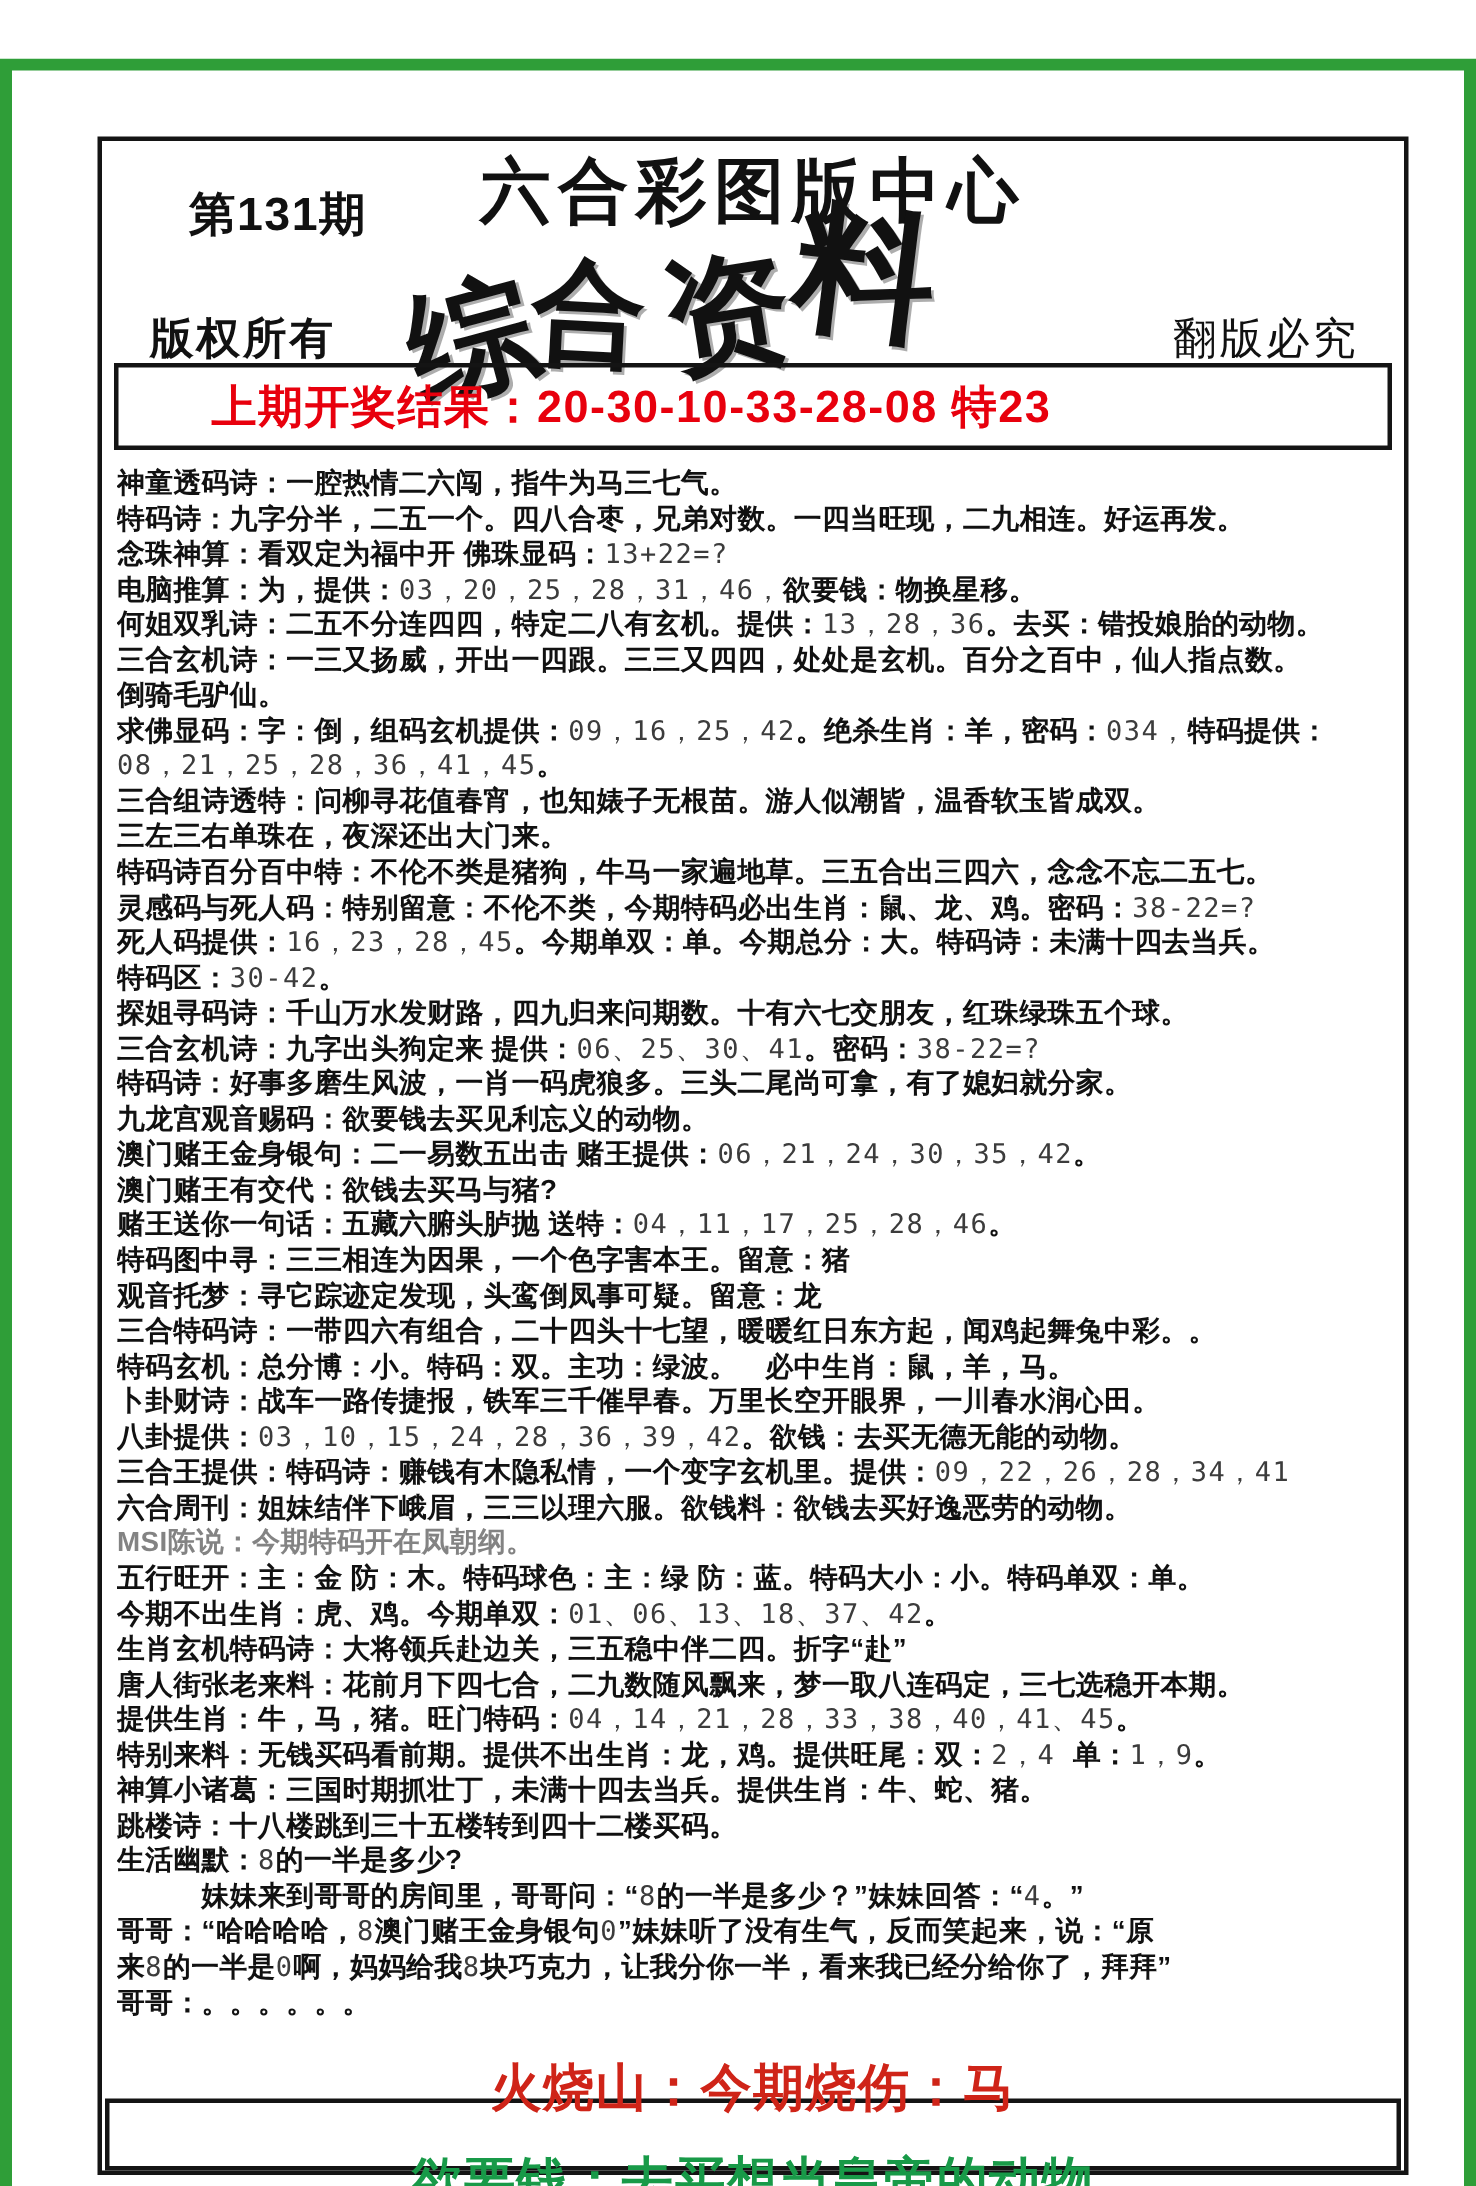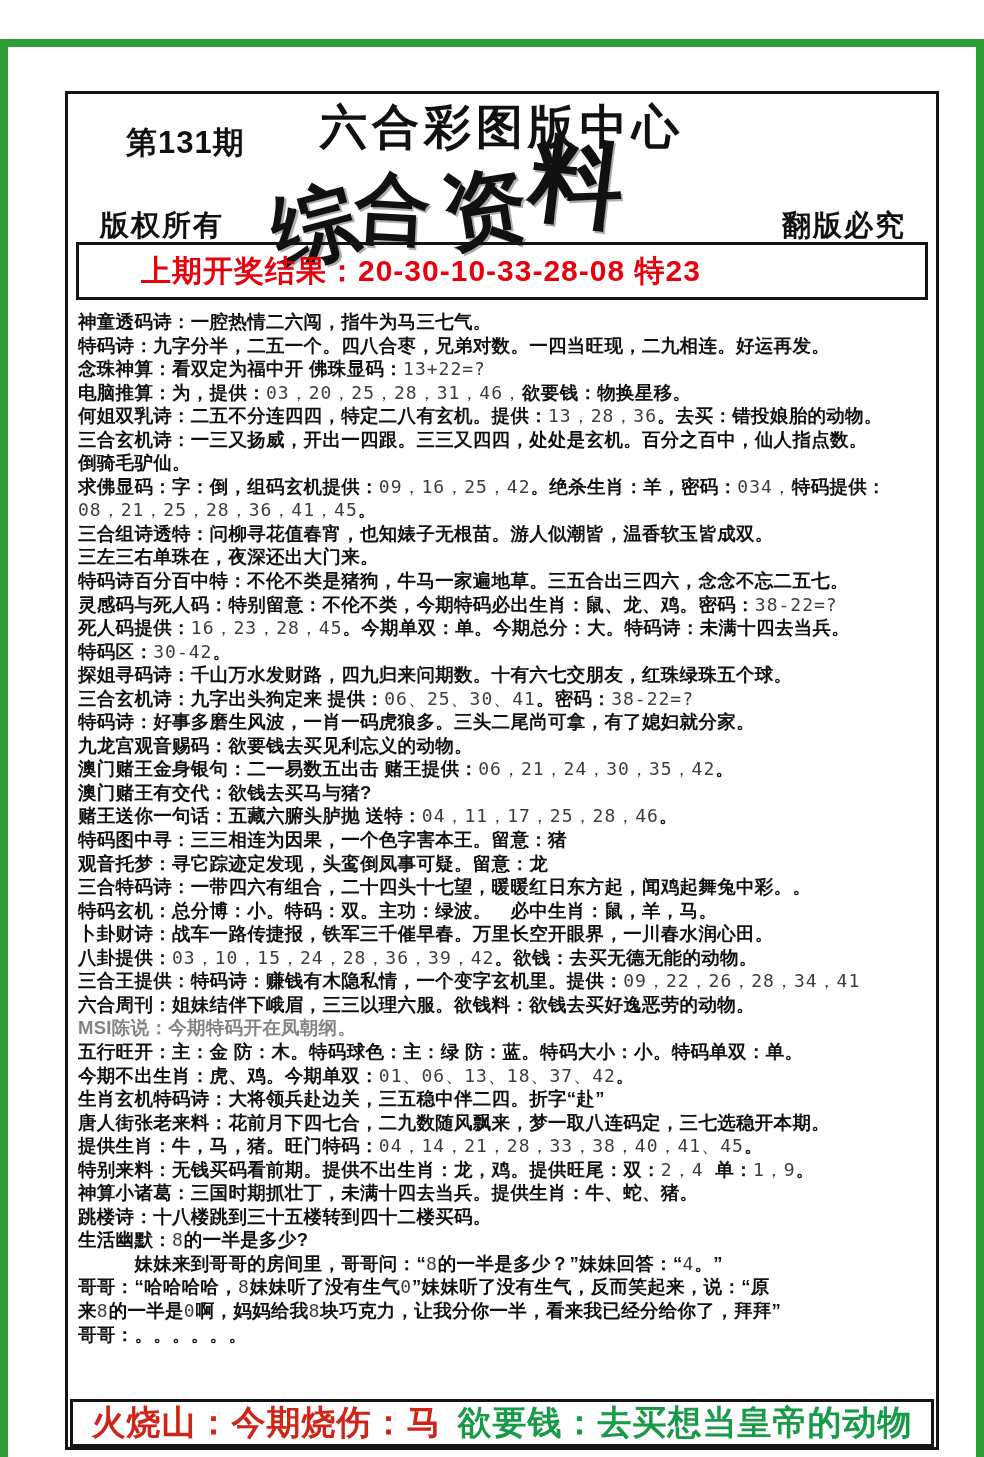--- a/index.html
+++ b/index.html
@@ -11,21 +11,21 @@
   .issue{position:absolute;left:58px;top:28px;font-size:31px;font-weight:700;letter-spacing:1px;}
   .title{position:absolute;left:0;right:0;top:2px;text-align:center;font-size:47px;font-weight:900;letter-spacing:5px;}
   .subtitle{position:absolute;left:200px;top:46px;font-size:84px;font-weight:900;letter-spacing:2px;
             transform:rotate(-2deg);white-space:nowrap;}
   .subtitle span{display:inline-block;text-shadow:2px 2px 0 rgba(20,20,20,.35);}
   .subtitle span:nth-child(1){transform:rotate(-13deg) translateY(16px);}
   .subtitle span:nth-child(2){transform:rotate(5deg) translateY(-2px);font-size:76px;}
   .subtitle span:nth-child(3){transform:rotate(-7deg) translateY(4px);margin-left:10px;}
   .subtitle span:nth-child(4){transform:rotate(9deg) translateY(-16px);font-size:94px;}
   .copyleft{position:absolute;left:32px;top:112px;font-size:29px;font-weight:800;letter-spacing:2px;}
-  .copyright{position:absolute;right:30px;top:112px;font-size:29px;font-weight:700;letter-spacing:2px;}
+  .copyright{position:absolute;right:30px;top:112px;font-size:29px;font-weight:400;letter-spacing:2px;}
 
   .result-box{position:absolute;left:8px;right:8px;top:148px;height:58px;border:3px solid #141414;
               display:flex;align-items:center;padding-left:62px;box-sizing:border-box;}
   .result-text{font-size:30px;font-weight:800;letter-spacing:1px;}
 
   .body-text{position:absolute;left:10px;right:4px;top:216px;height:1070px;overflow:hidden;}
   .line{white-space:pre;font-size:18.5px;font-weight:700;line-height:23.55px;height:23.55px;letter-spacing:.3px;}
   .line .num{font-family:"DejaVu Sans Mono",monospace;font-weight:400;font-size:18px;color:#3c3c3c;letter-spacing:1px;}
   .line.faded{color:#6e6e6e;font-weight:600;opacity:.85;}
 
@@ -85,24 +85,24 @@
         <div class="line"><span>五行旺开：主：金 防：木。特码球色：主：绿 防：蓝。特码大小：小。特码单双：单。</span></div>
         <div class="line"><span>今期不出生肖：虎、鸡。今期单双：</span><span class="num">01、06、13、18、37、42</span><span>。</span></div>
         <div class="line"><span>生肖玄机特码诗：大将领兵赴边关，三五稳中伴二四。折字“赴”</span></div>
         <div class="line"><span>唐人街张老来料：花前月下四七合，二九数随风飘来，梦一取八连码定，三七选稳开本期。</span></div>
         <div class="line"><span>提供生肖：牛，马，猪。旺门特码：</span><span class="num">04，14，21，28，33，38，40，41、45</span><span>。</span></div>
         <div class="line"><span>特别来料：无钱买码看前期。提供不出生肖：龙，鸡。提供旺尾：双：</span><span class="num">2，4 </span><span>单：</span><span class="num">1，9</span><span>。</span></div>
         <div class="line"><span>神算小诸葛：三国时期抓壮丁，未满十四去当兵。提供生肖：牛、蛇、猪。</span></div>
         <div class="line"><span>跳楼诗：十八楼跳到三十五楼转到四十二楼买码。</span></div>
         <div class="line"><span>生活幽默：</span><span class="num">8</span><span>的一半是多少?</span></div>
         <div class="line"><span>　　　妹妹来到哥哥的房间里，哥哥问：“</span><span class="num">8</span><span>的一半是多少？”妹妹回答：“</span><span class="num">4</span><span>。”</span></div>
-        <div class="line"><span>哥哥：“哈哈哈哈，</span><span class="num">8</span><span>妹妹听了没有生气</span><span class="num">0</span><span>”妹妹听了没有生气，反而笑起来，说：“原</span></div>
+        <div class="line"><span>哥哥：“哈哈哈哈，</span><span class="num">8</span><span>澳门赌王金身银句</span><span class="num">0</span><span>”妹妹听了没有生气，反而笑起来，说：“原</span></div>
         <div class="line"><span>来</span><span class="num">8</span><span>的一半是</span><span class="num">0</span><span>啊，妈妈给我</span><span class="num">8</span><span>块巧克力，让我分你一半，看来我已经分给你了，拜拜”</span></div>
         <div class="line"><span>哥哥：。。。。。。</span></div>
       </div>
 
-    <div class="footer-box" style="border-color: rgb(20, 20, 20);">
+    <div class="footer-box" style="border-color: rgb(20, 20, 20); flex-direction: column;">
       <span class="f-red" style="color: rgb(207, 36, 24);">火烧山：今期烧伤：马</span>
       <span class="f-green" style="color: rgb(24, 154, 72);">欲要钱：去买想当皇帝的动物</span>
     </div>
 
   </div>
 </div>
 
 </body></html>

